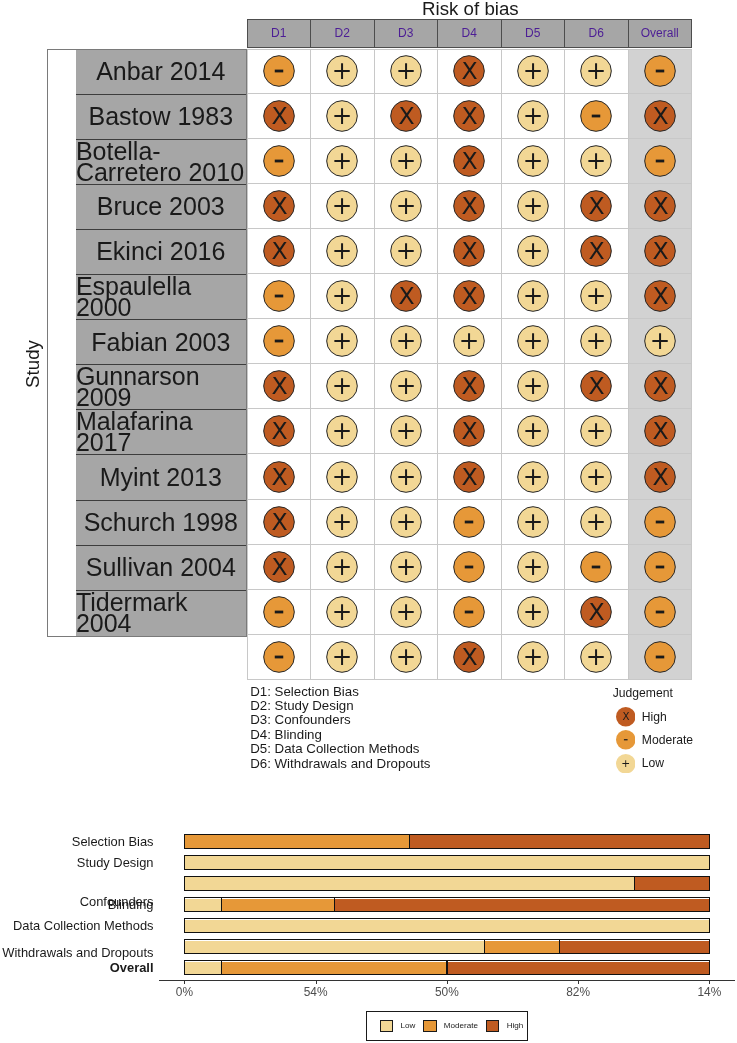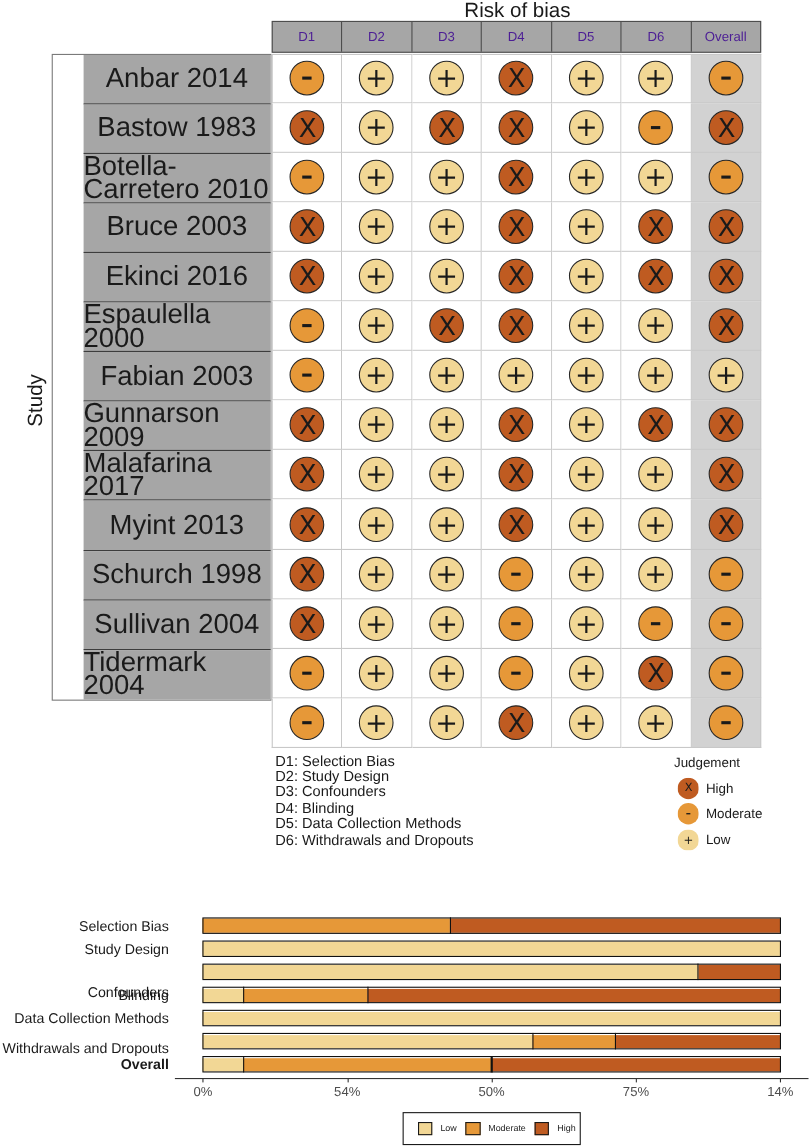--- a/index.html
+++ b/index.html
@@ -827,18 +827,18 @@
         <div class="seg-div" style="left: 36.93px;"></div>
         <div class="seg-div" style="left: 262.38px;"></div>
       </div>
       <div class="tick" style="left: 184.4px;"></div>
       <div class="ticklab" style="left: 184.4px;">0%</div>
       <div class="tick" style="left: 315.65px;"></div>
       <div class="ticklab" style="left: 315.65px;">54%</div>
       <div class="tick" style="left: 446.9px;"></div>
       <div class="ticklab" style="left: 446.9px;">50%</div>
       <div class="tick" style="left: 578.15px;"></div>
-      <div class="ticklab" style="left: 578.15px;">75%</div>
+      <div class="ticklab" style="left: 578.15px;">82%</div>
       <div class="tick" style="left: 709.4px;"></div>
       <div class="ticklab" style="left: 709.4px;">14%</div>
     </div>
 
 </div>
 
 </body></html>

